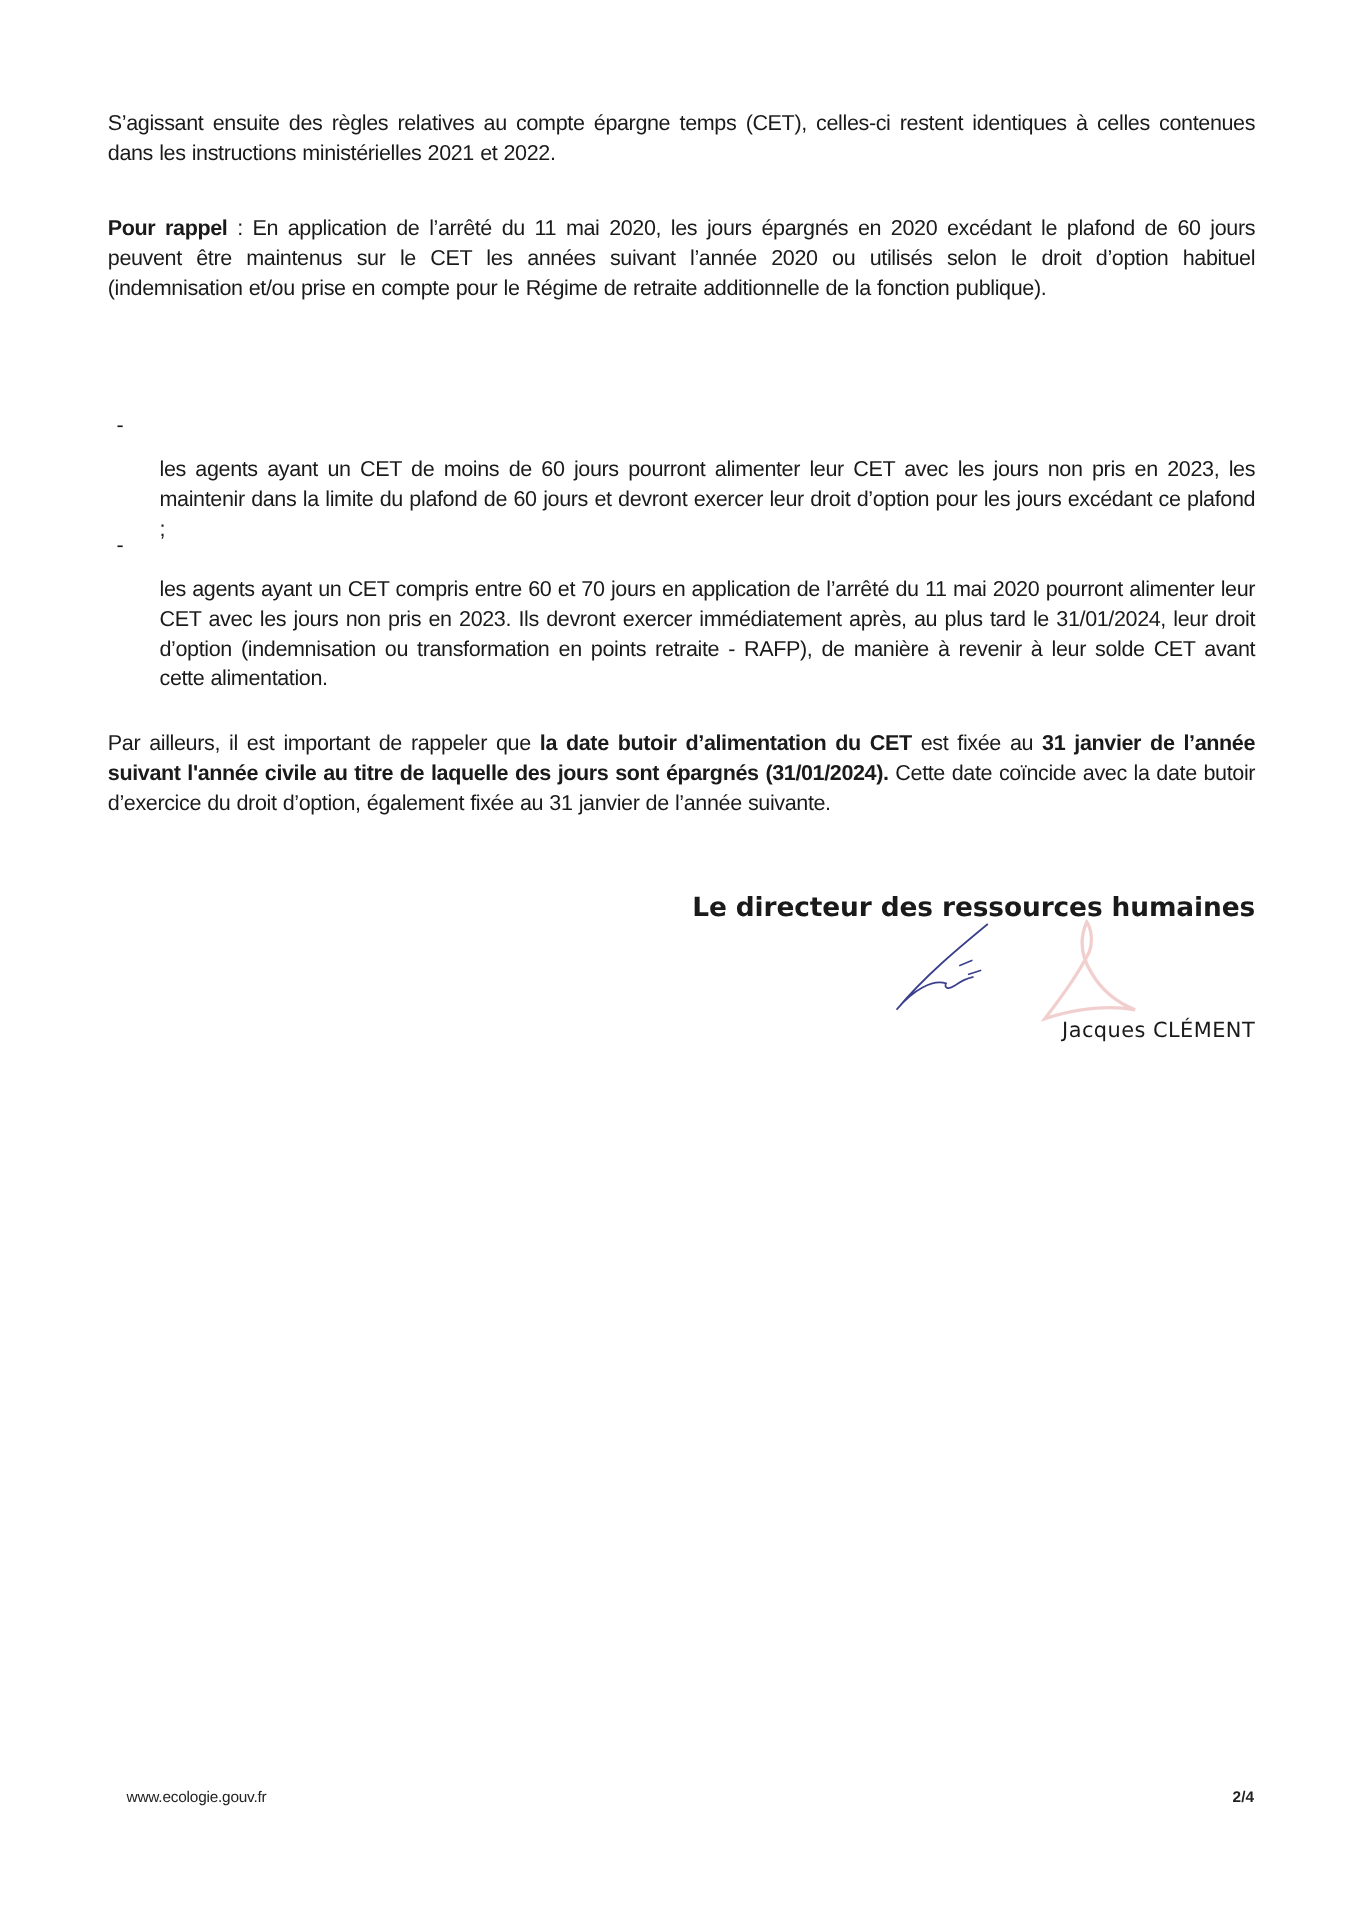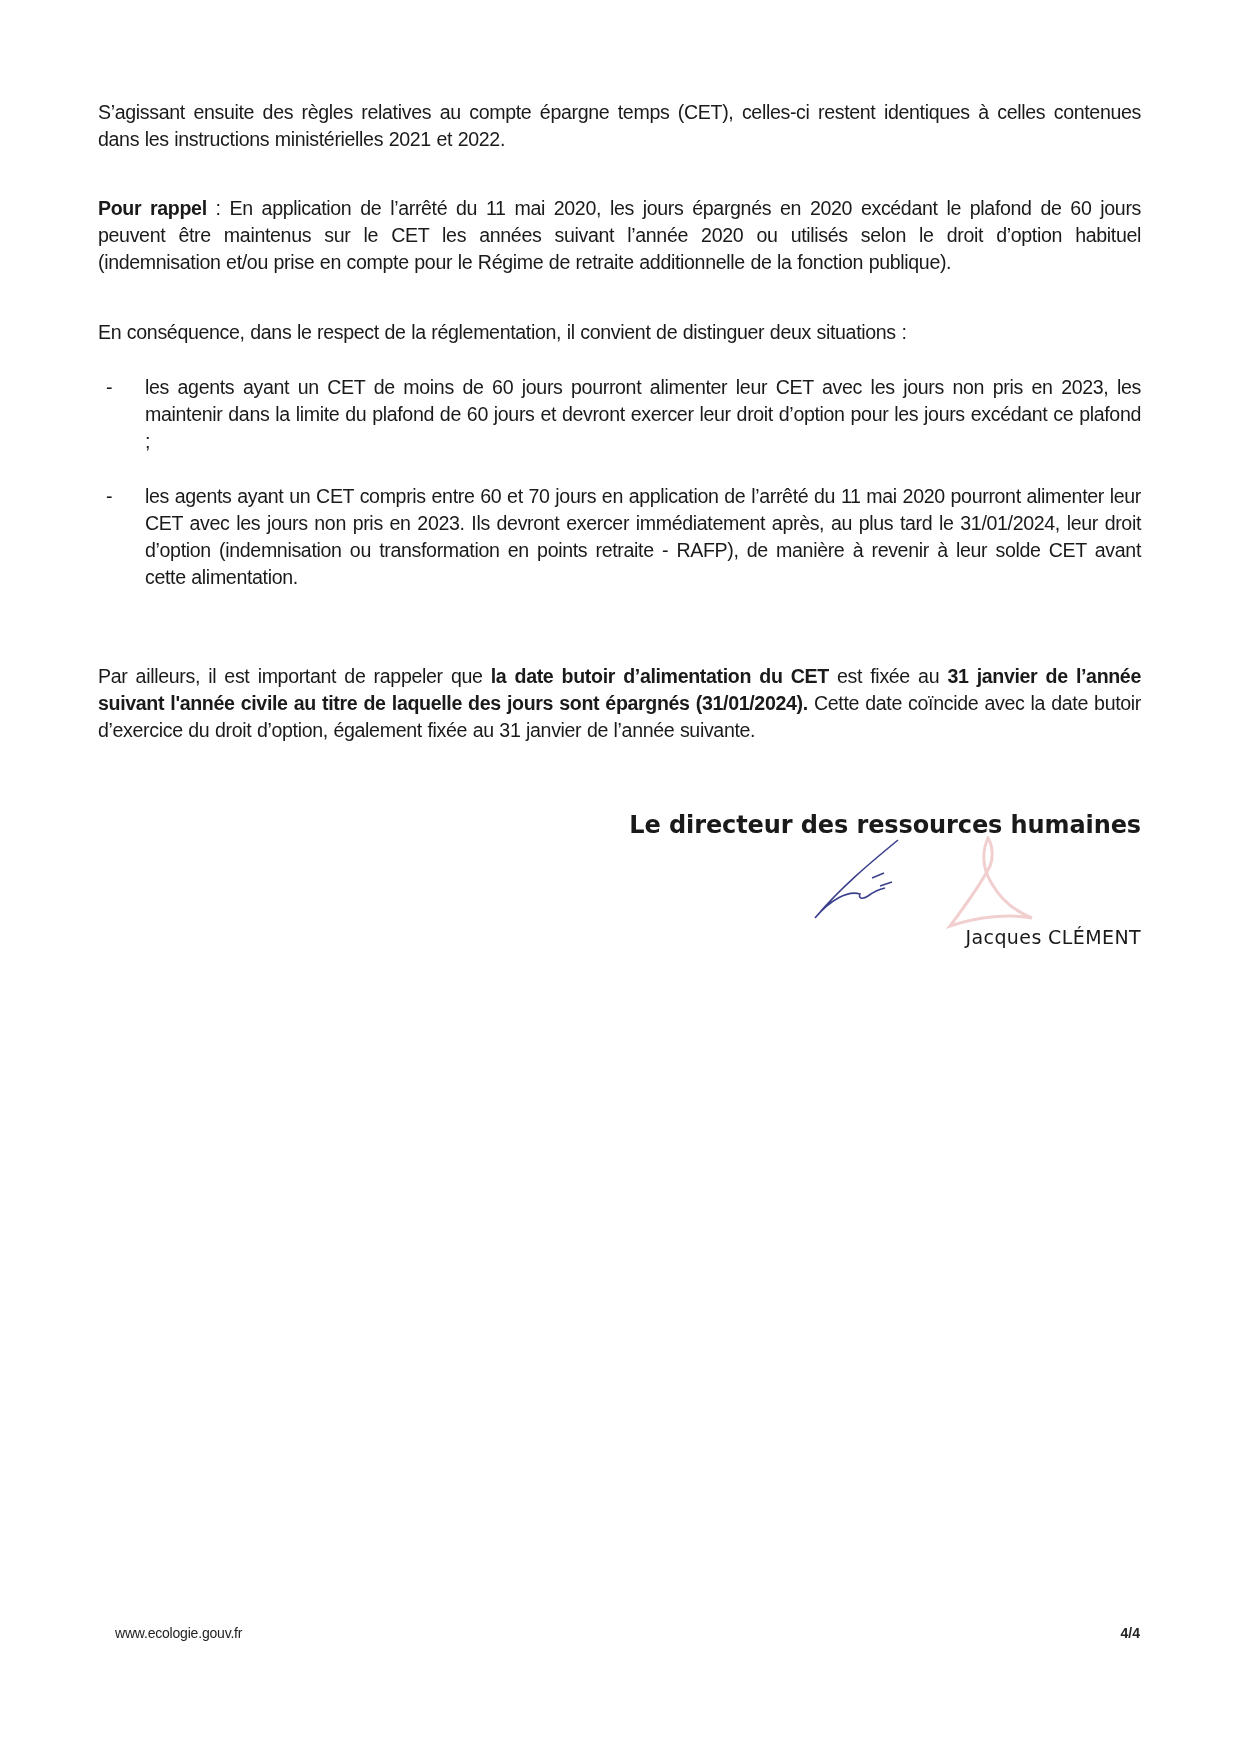--- a/index.html
+++ b/index.html
@@ -16,21 +16,21 @@
     .body-text p { margin: 0; }
     .body-text b { font-weight: bold; }
     #p1 { top: 99px; }
     #p2 { top: 195px; }
     #p3 { top: 319px; }
     .bullet {
       position: absolute; left: 98px; width: 1043px;
       font-size: 19.6px; line-height: 27px; letter-spacing: -0.35px; word-spacing: 0.5px;
     }
     .bullet .dash { position: absolute; left: 8px; top: 0; }
-    .bullet .btext { margin-left: 47px; text-align: justify; display: block; }
+    .bullet .btext { margin-left: 47px; text-align: justify; display: block; margin-top: 40px; }
     #b1 { top: 374px; }
     #b2 { top: 483px; }
     #p4 { top: 619px; margin-top: 44px; }
 
     .sig-title {
       position: absolute; right: 99px; top: 811px;
       font-family: "DejaVu Sans", sans-serif; font-size: 24px; letter-spacing: -0.1px; font-weight: bold;
     }
     .sig-block { position: absolute; left: 800px; top: 838px; width: 340px; height: 120px; }
     .sig-scribble { position: absolute; left: 10px; top: 0; width: 110px; height: 90px; }
@@ -58,23 +58,20 @@
 <div class="page">
 
   <div class="body-text" id="p1">
     <p>S’agissant ensuite des règles relatives au compte épargne temps (CET), celles-ci restent identiques à celles contenues dans les instructions ministérielles 2021 et 2022.</p>
   </div>
 
   <div class="body-text" id="p2">
     <p><b>Pour rappel</b><span> : En application de l’arrêté du 11 mai 2020, les jours épargnés en 2020 excédant le plafond de 60 jours peuvent être maintenus sur le CET les années suivant l’année 2020 ou utilisés selon le droit d’option habituel (indemnisation et/ou prise en compte pour le Régime de retraite additionnelle de la fonction publique).</span></p>
   </div>
 
-  <div class="body-text" id="p3">
-    <p>En conséquence, dans le respect de la réglementation, il convient de distinguer deux situations :</p>
-  </div>
 
   <div class="bullet" id="b1">
     <span class="dash">-</span>
     <span class="btext">les agents ayant un CET de moins de 60 jours pourront alimenter leur CET avec les jours non pris en 2023, les maintenir dans la limite du plafond de 60 jours et devront exercer leur droit d’option pour les jours excédant ce plafond ;</span>
   </div>
 
   <div class="bullet" id="b2">
     <span class="dash">-</span>
     <span class="btext">les agents ayant un CET compris entre 60 et 70 jours en application de l’arrêté du 11 mai 2020 pourront alimenter leur CET avec les jours non pris en 2023. Ils devront exercer immédiatement après, au plus tard le 31/01/2024, leur droit d’option (indemnisation ou transformation en points retraite - RAFP), de manière à revenir à leur solde CET avant cette alimentation.</span>
   </div>
@@ -92,15 +89,15 @@
     <svg class="sig-scribble" viewBox="0 0 110 90">
       <path id="sc-path-1" d="M88 2 C60 25 30 50 5 80 C20 62 38 52 50 56 C48 60 52 62 58 58 C62 55 66 52 75 50" fill="none" stroke-width="1.6" stroke="#3b3f8c"></path>
       <path id="sc-path-2" d="M62 40 L74 35" fill="none" stroke-width="1.4" stroke="#3b3f8c"></path>
       <path id="sc-path-3" d="M70 48 L82 44" fill="none" stroke-width="1.4" stroke="#3b3f8c"></path>
     </svg>
   </div>
 
   <div class="sig-name">Jacques CLÉMENT</div>
 
   <div class="footer-url">www.ecologie.gouv.fr</div>
-  <div class="footer-page">4/4</div>
+  <div class="footer-page">2/4</div>
 
 </div>
 
 </body></html>

